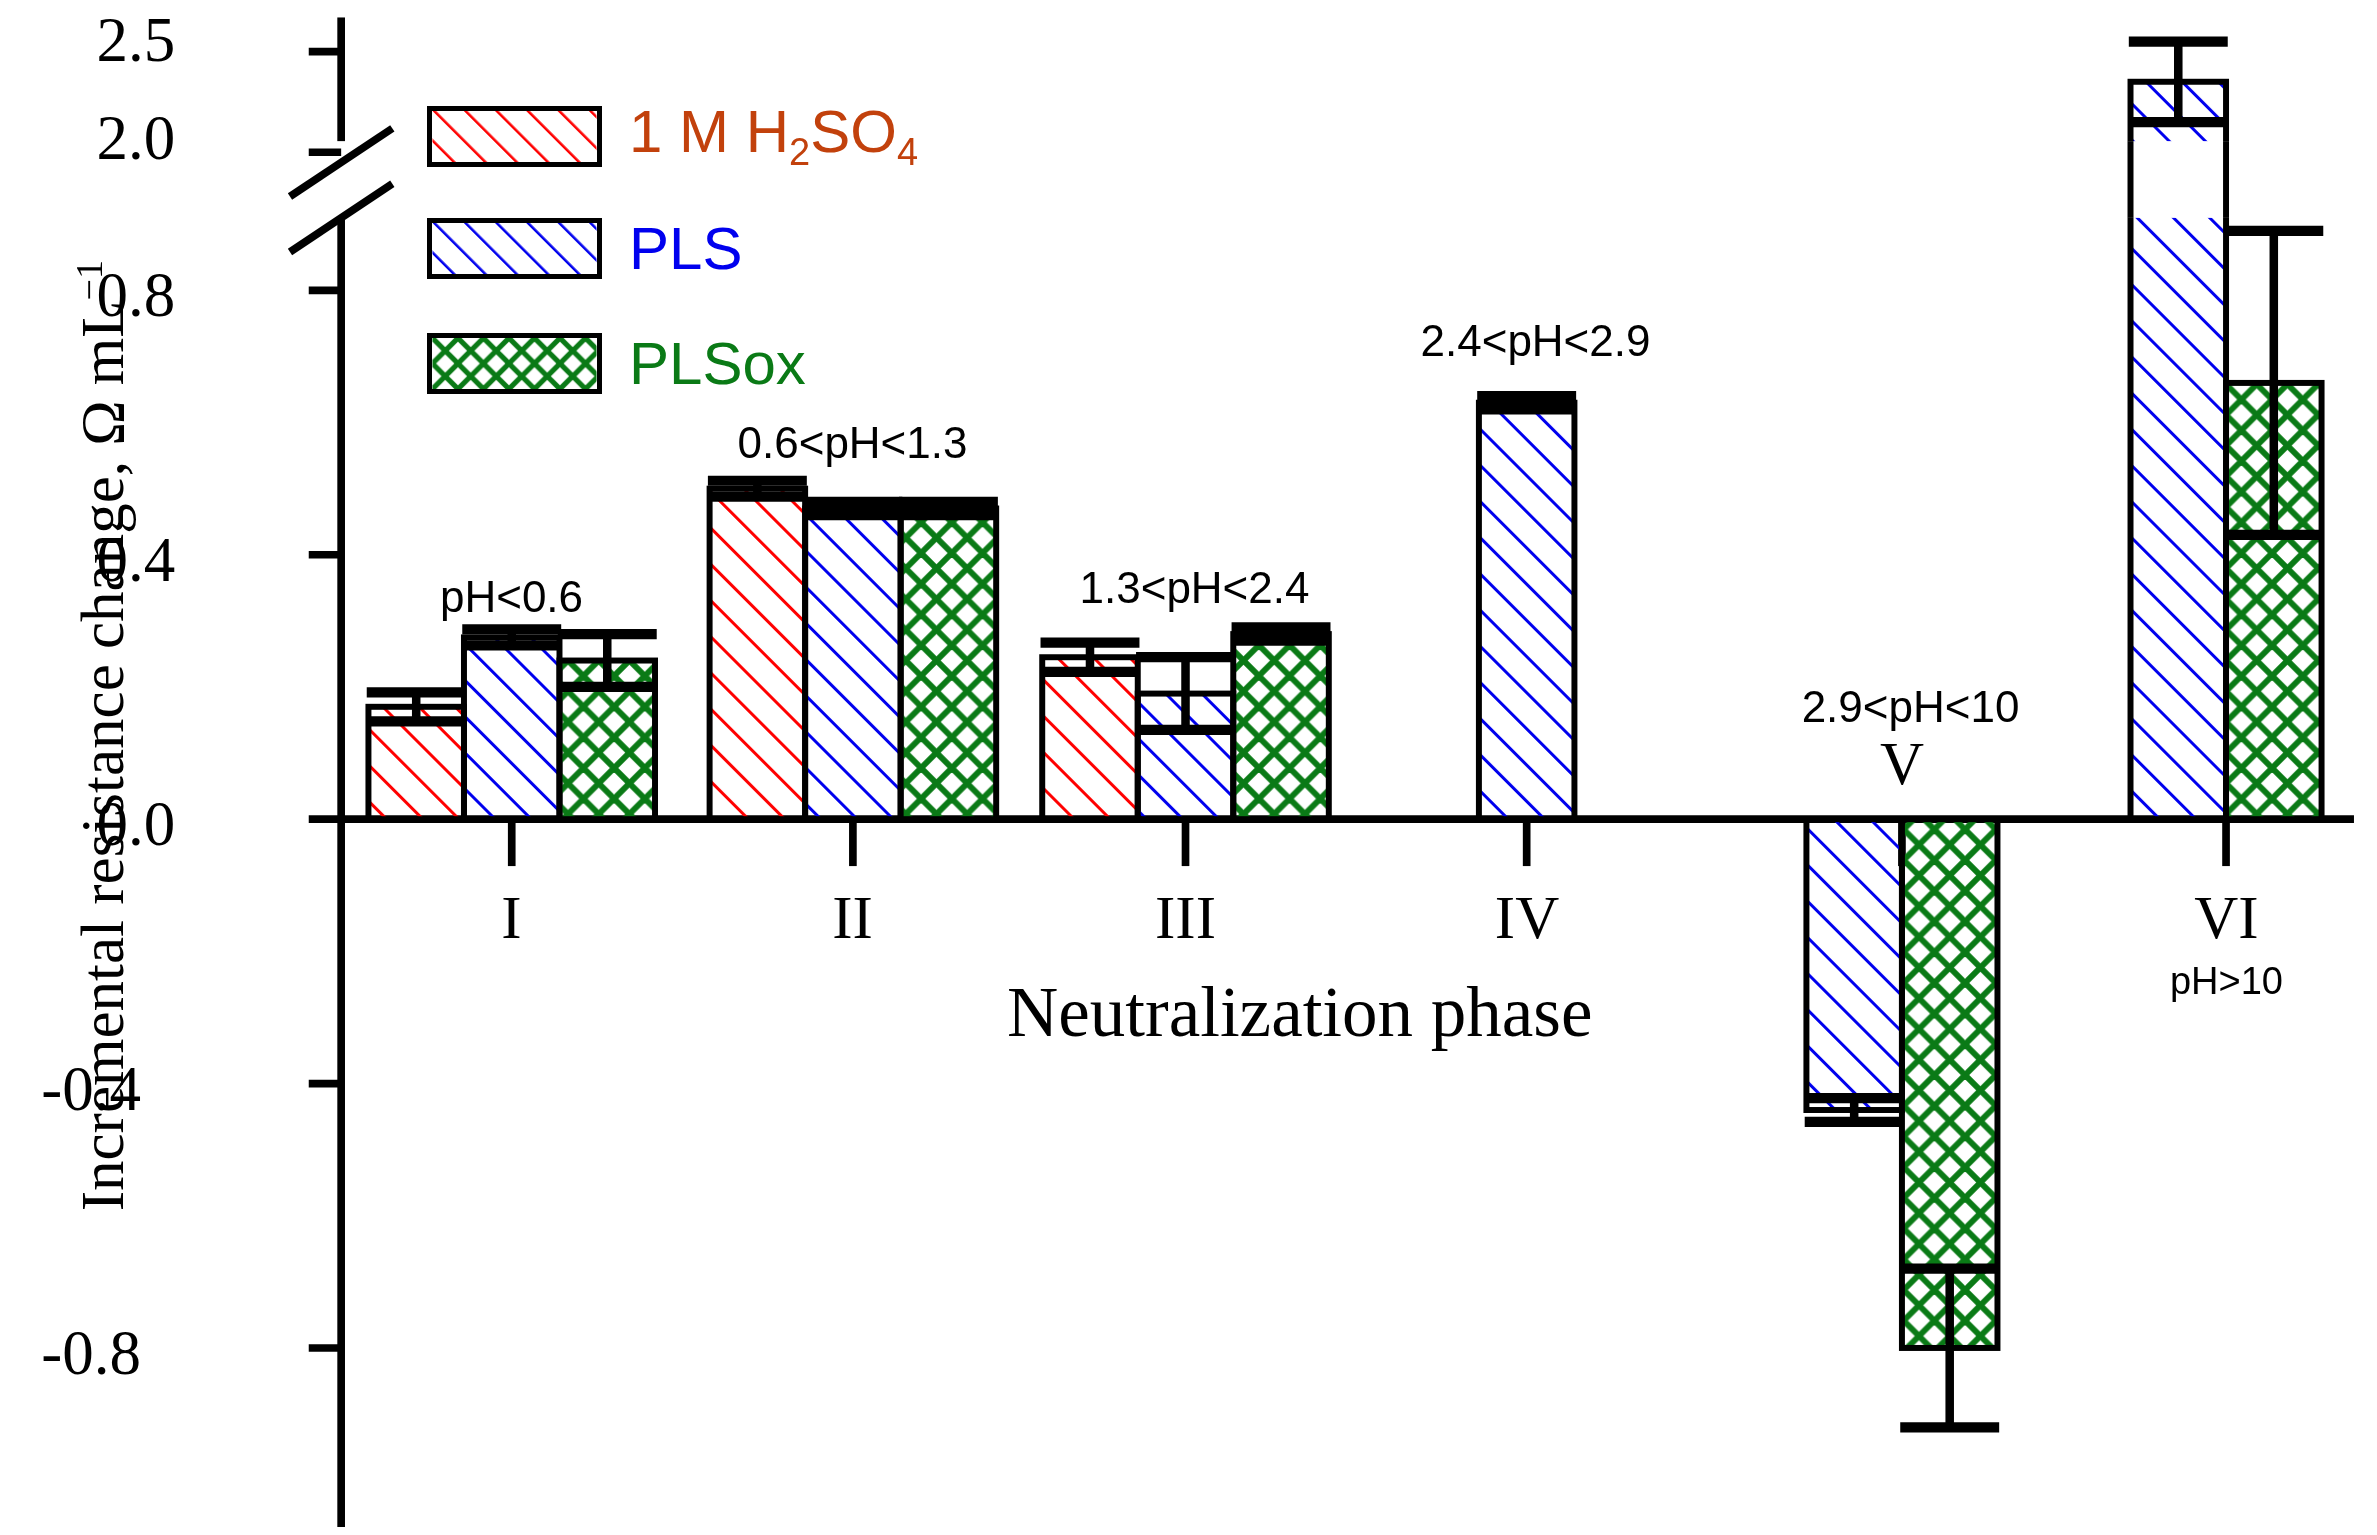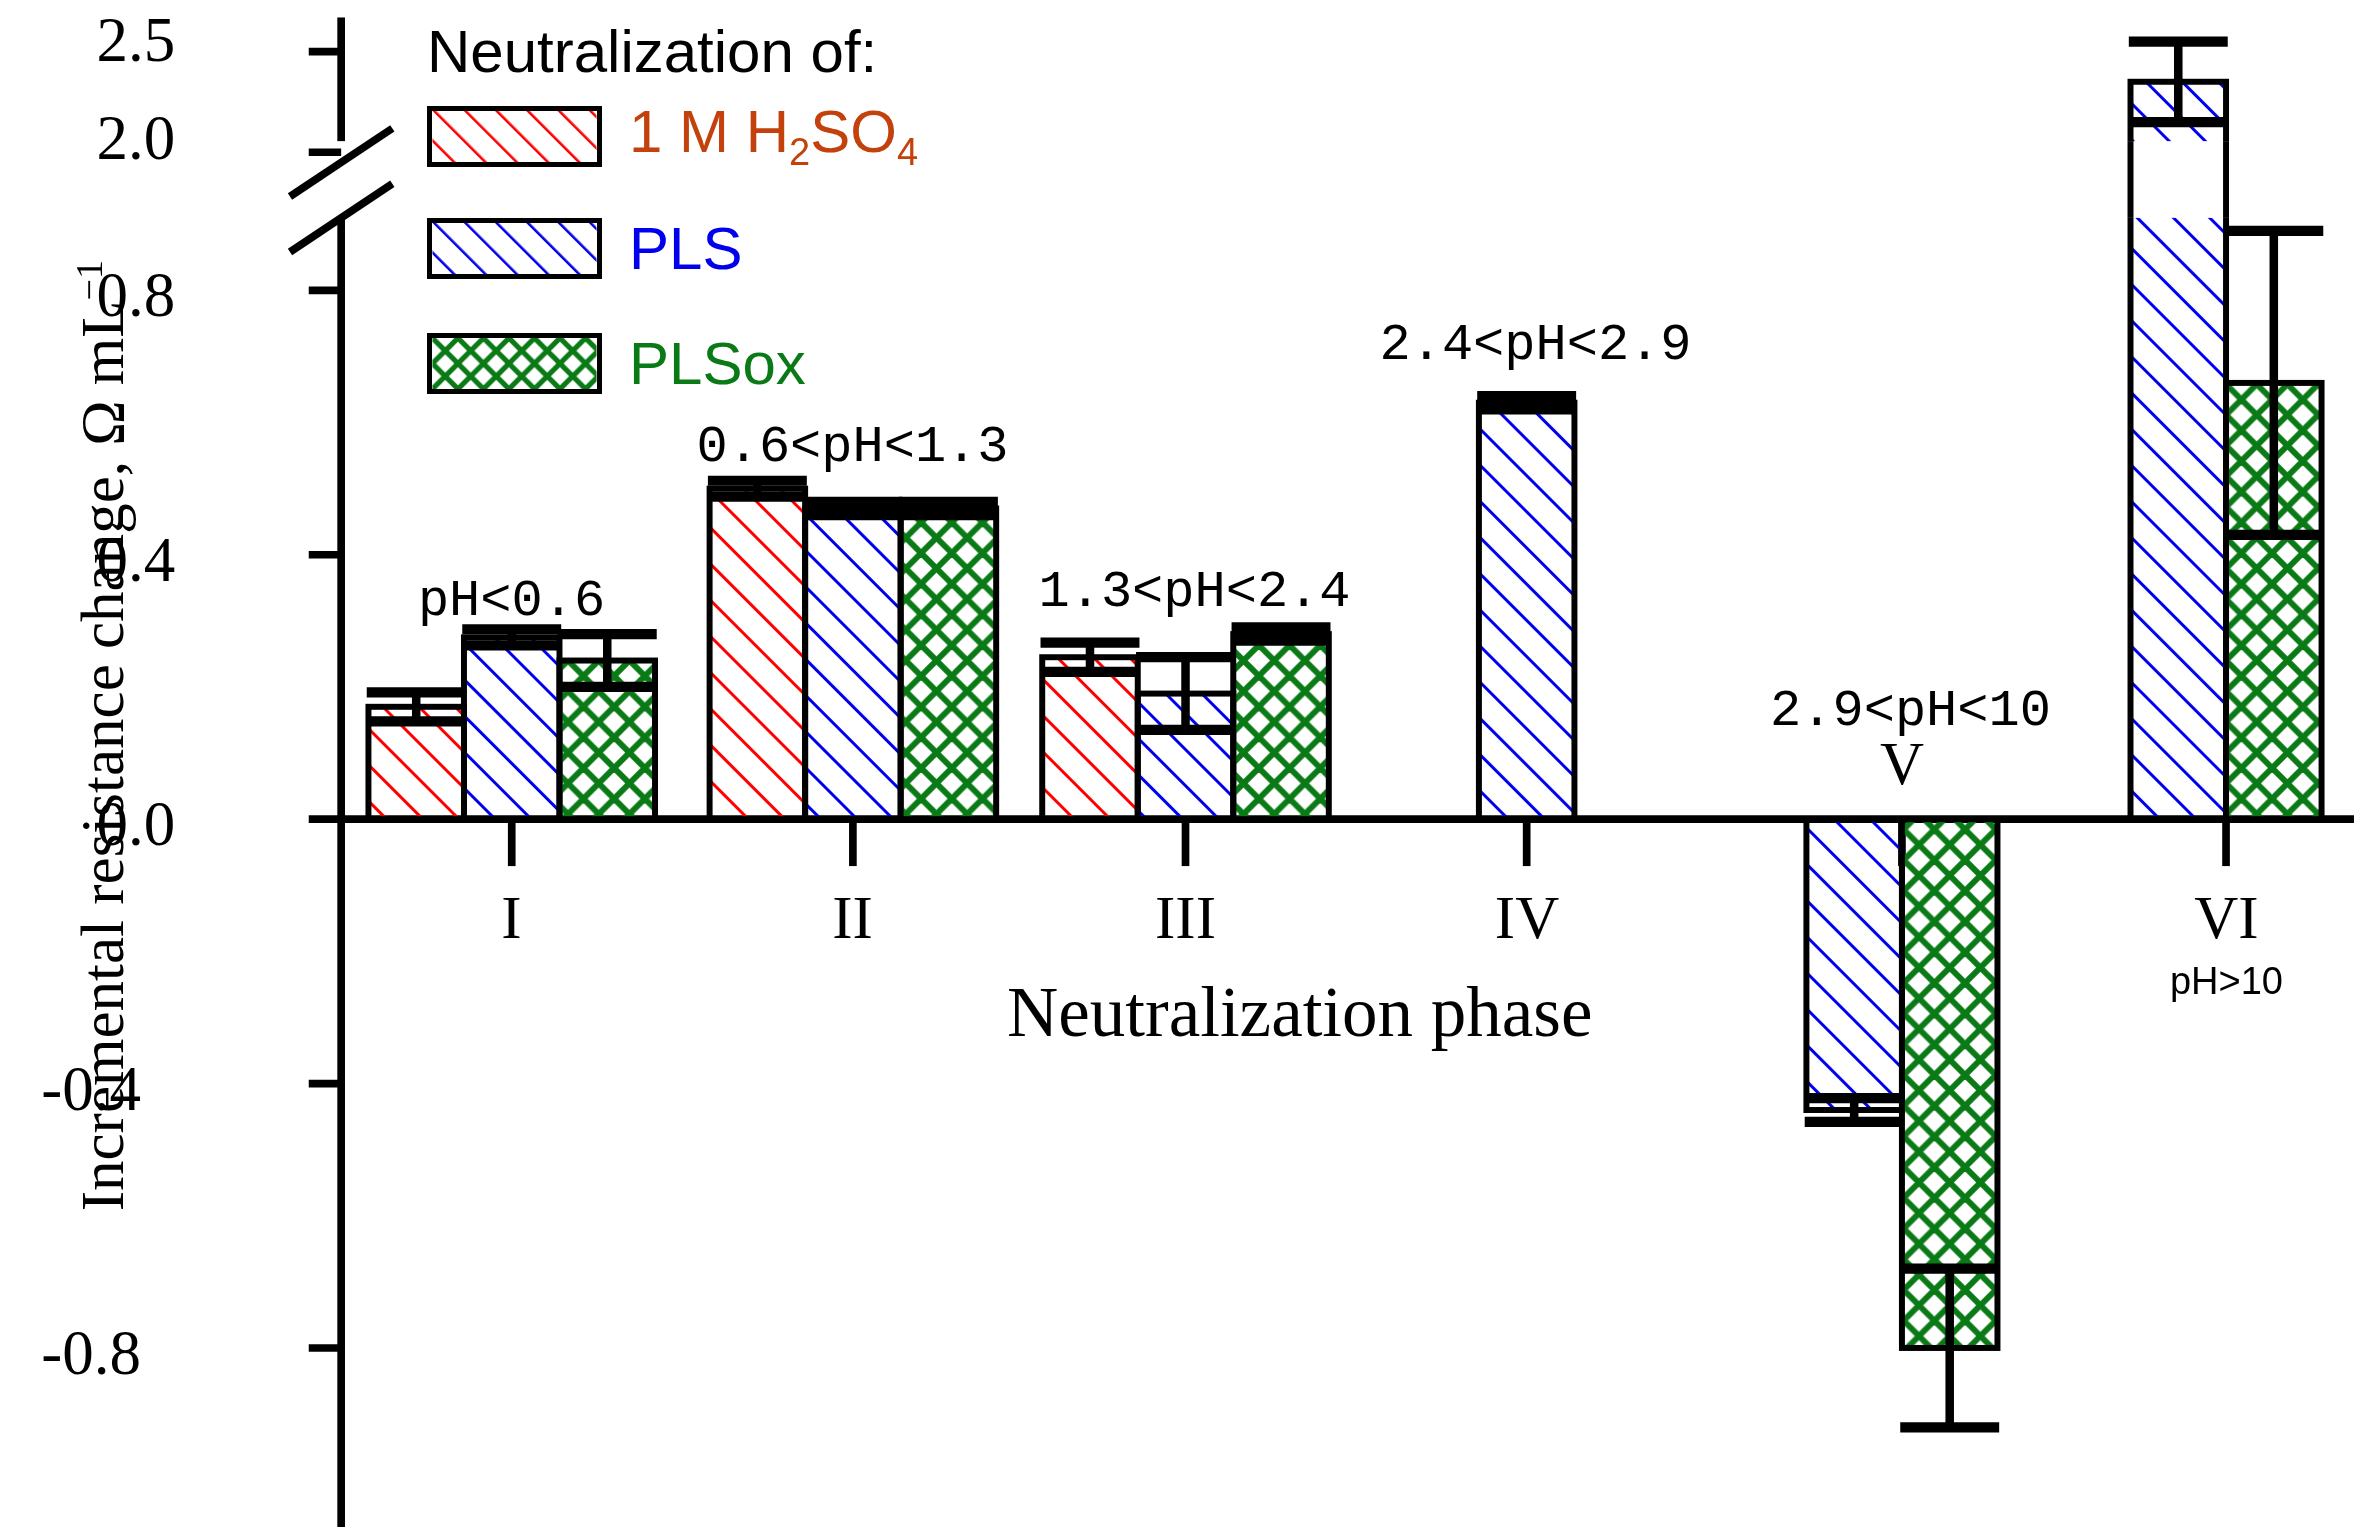--- a/index.html
+++ b/index.html
@@ -30,21 +30,21 @@
     font-family:"Liberation Sans",sans-serif;font-size:60px;color:#000;white-space:nowrap;
   }
   .legend-row{position:absolute;display:flex;align-items:center;}
   .legend-swatch{width:175px;height:61px;border:5.1px solid #000;background:#fff;box-sizing:border-box;}
   .legend-text{
     margin-left:27px;font-family:"Liberation Sans",sans-serif;font-size:60px;white-space:nowrap;line-height:1;
   }
   .legend-text sub{font-size:38px;vertical-align:sub;}
 
   .phase-annot{
-    position:absolute;font-family:Liberation Mono, monospace;font-size:52px;color:#000;
+    position:absolute;font-family:Liberation Sans, sans-serif;font-size:44px;color:#000;
     white-space:nowrap;text-align:center;
   }
   .phase-roman{
     position:absolute;font-family:"Liberation Serif",serif;font-size:61px;color:#000;
     white-space:nowrap;text-align:center;
   }
   .phase-sub{
     position:absolute;font-family:"Liberation Sans",sans-serif;font-size:38px;color:#000;
     white-space:nowrap;text-align:center;
   }
@@ -62,21 +62,20 @@
   <div class="xlabel">Neutralization phase</div>
 
   <div class="tick-label" style="left:-12.8px;top:8.5px;">2.5</div>
   <div class="tick-label" style="left:-12.8px;top:107px;">2.0</div>
   <div class="tick-label" style="left:-12.8px;top:264px;">0.8</div>
   <div class="tick-label" style="left:-12.8px;top:529px;">0.4</div>
   <div class="tick-label" style="left:-12.8px;top:793px;">0.0</div>
   <div class="tick-label" style="left:-47px;top:1058px;">-0.4</div>
   <div class="tick-label" style="left:-47px;top:1322px;">-0.8</div>
 
-  <div class="legend-title">Neutralization of:</div>
 
   <div class="legend-row" style="left:427px;top:102px;">
     <span class="legend-swatch">
       <svg width="165" height="51" viewBox="0 0 193 60" style="position:static;display:block">
         <defs>
           <pattern id="lg-red" width="26" height="26" patternUnits="userSpaceOnUse" patternTransform="rotate(-45)">
             <line x1="0" y1="0" x2="0" y2="26" stroke="#FF0000" stroke-width="6"></line>
           </pattern>
         </defs>
         <rect x="0" y="0" width="193" height="60" fill="url(#lg-red)"></rect>

